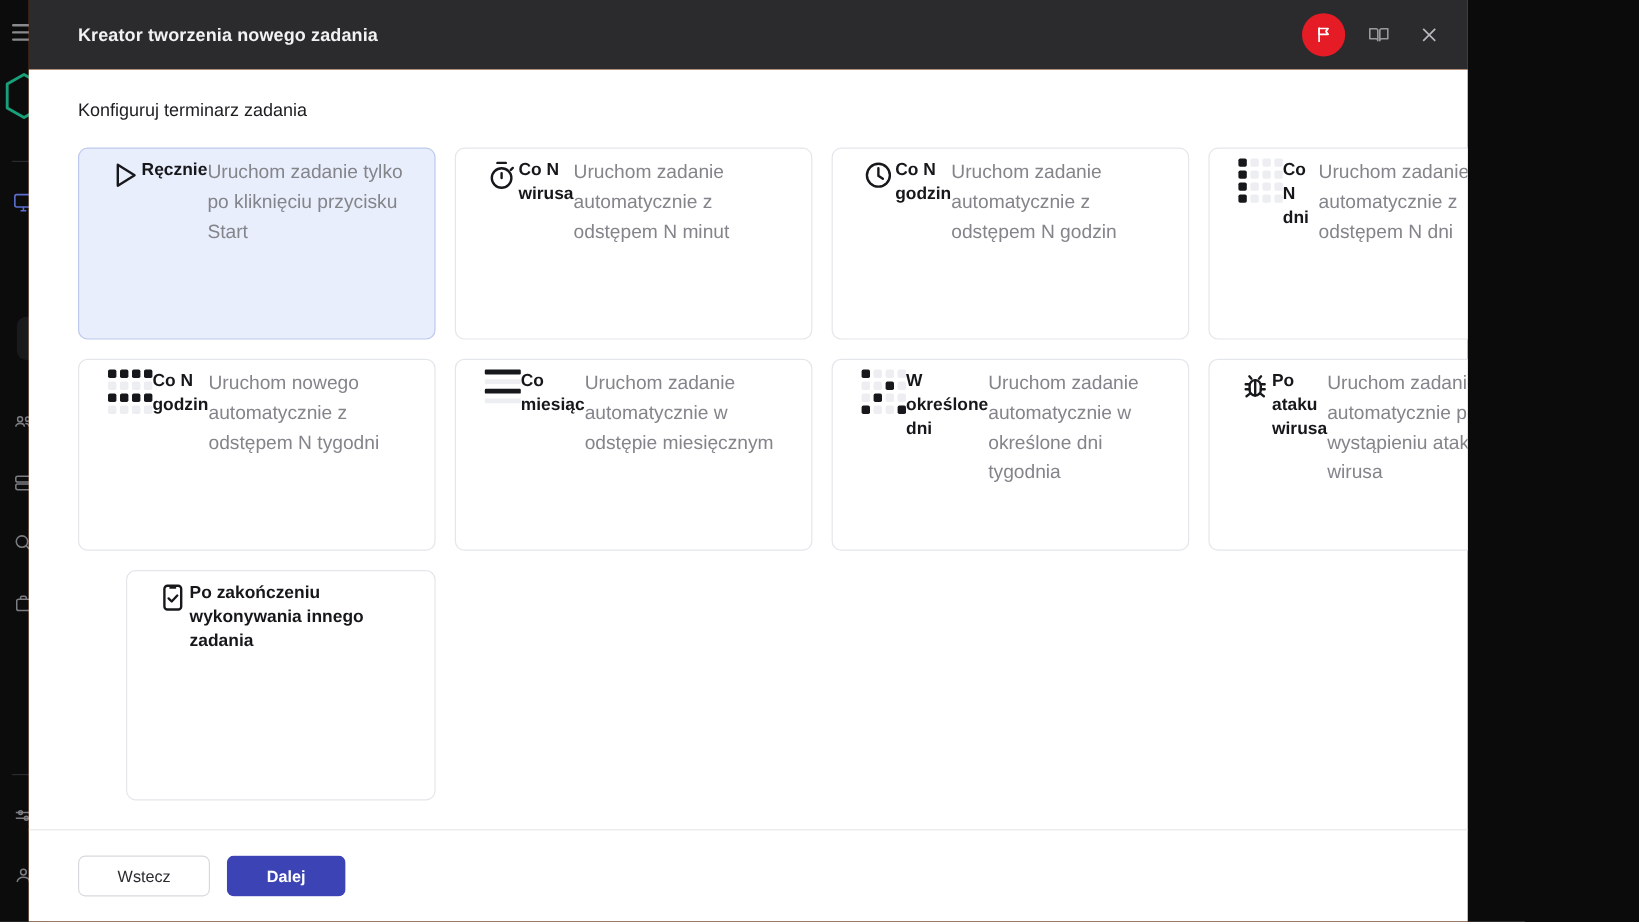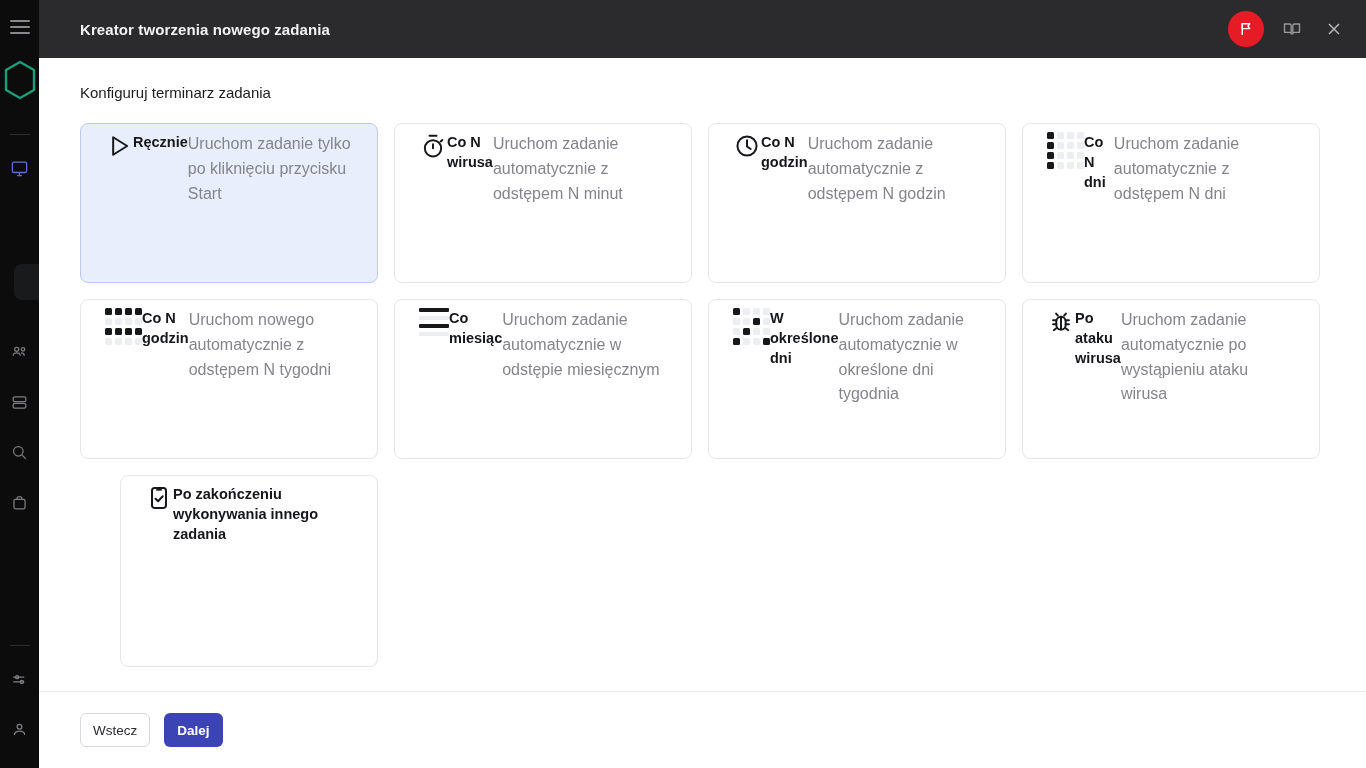--- a/index.html
+++ b/index.html
@@ -36,22 +36,22 @@
     margin-top: 16px;
   }
   .rail-active-chip {
     position: absolute; left: 14px; top: 264px;
     width: 34px; height: 36px; border-radius: 8px; background: #191a1c;
   }
   .rail-spacer { flex: 1; }
 
   
   .modal {
-    position: absolute; left: 39px; top: 0;
-    width: 1327px; height: 768px;
+    position: absolute; left: 24px; top: 0;
+    width: 1199px; height: 768px;
     background: #f97316;
     display: flex; flex-direction: column;
   }
   .modal-head {
     height: 58px; flex: 0 0 58px;
     background: #2b2b2d;
     display: flex; align-items: center;
     padding: 0 18px 0 41px;
   }
   .modal-title {
@@ -142,21 +142,21 @@
     display: flex; align-items: center;
     padding: 0 41px;
     gap: 14px;
     background: #fff;
   }
   .btn {
     height: 34px;
     border-radius: 6px;
     font-size: 13.5px;
     font-family: inherit;
-    padding: 0 12px;
+    padding: 0 32px;
     cursor: pointer;
     border: 1px solid transparent;
   }
   .btn-secondary {
     background: #fff; color: #2a2b2e; border-color: #d7d9de;
   }
   .btn-primary {
     background: #3c44b5; color: #ffffff; font-weight: 600;
   }
 </style>

